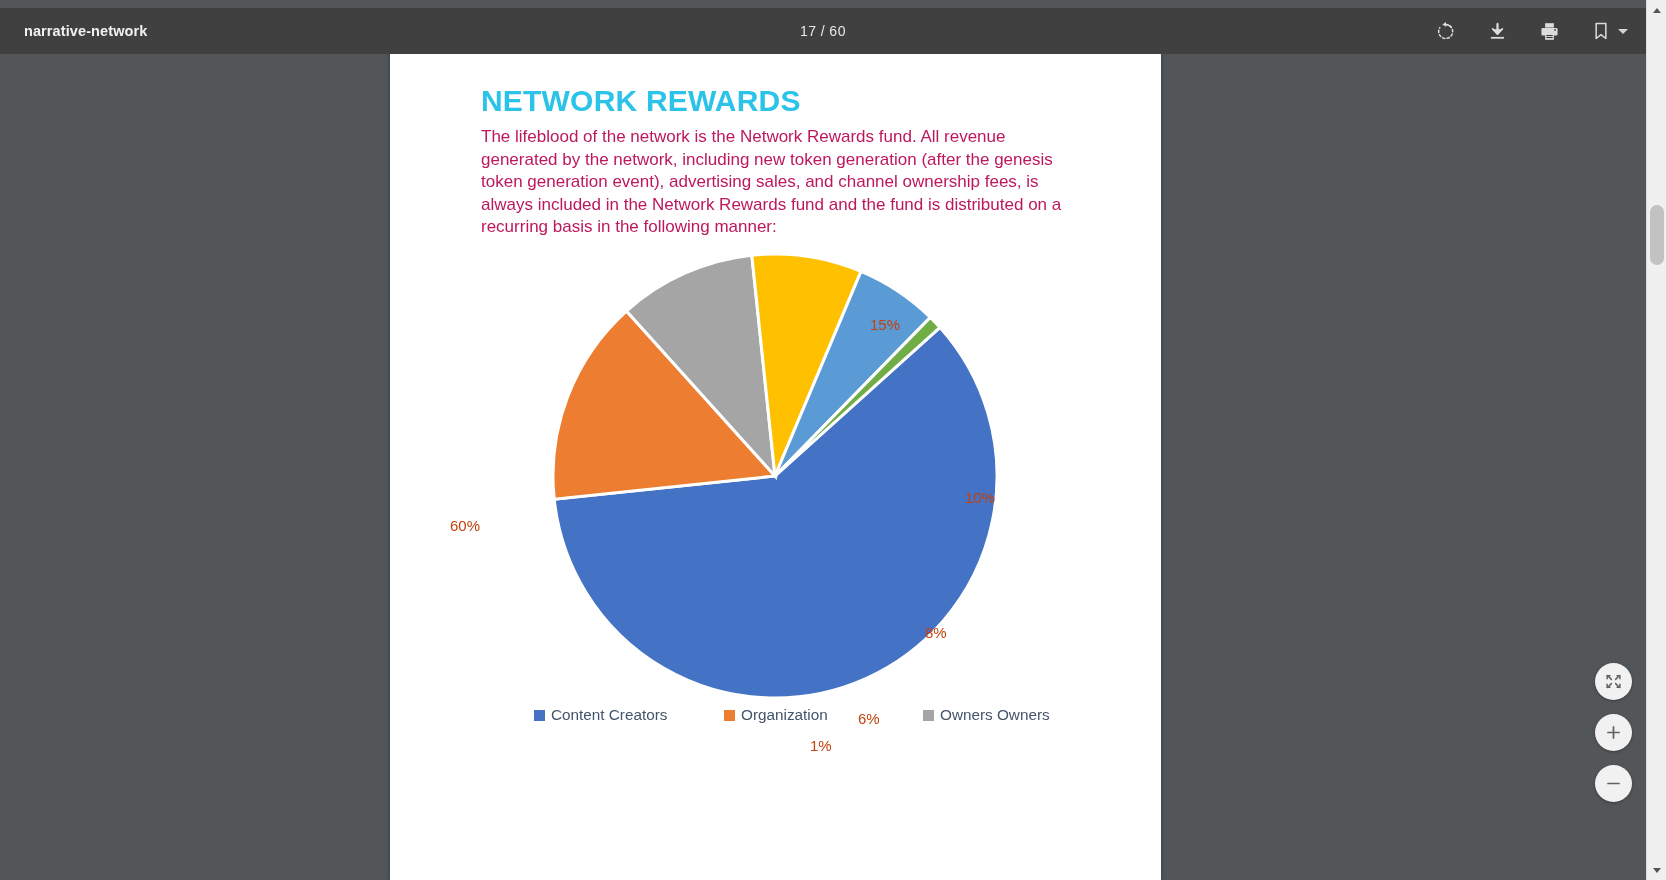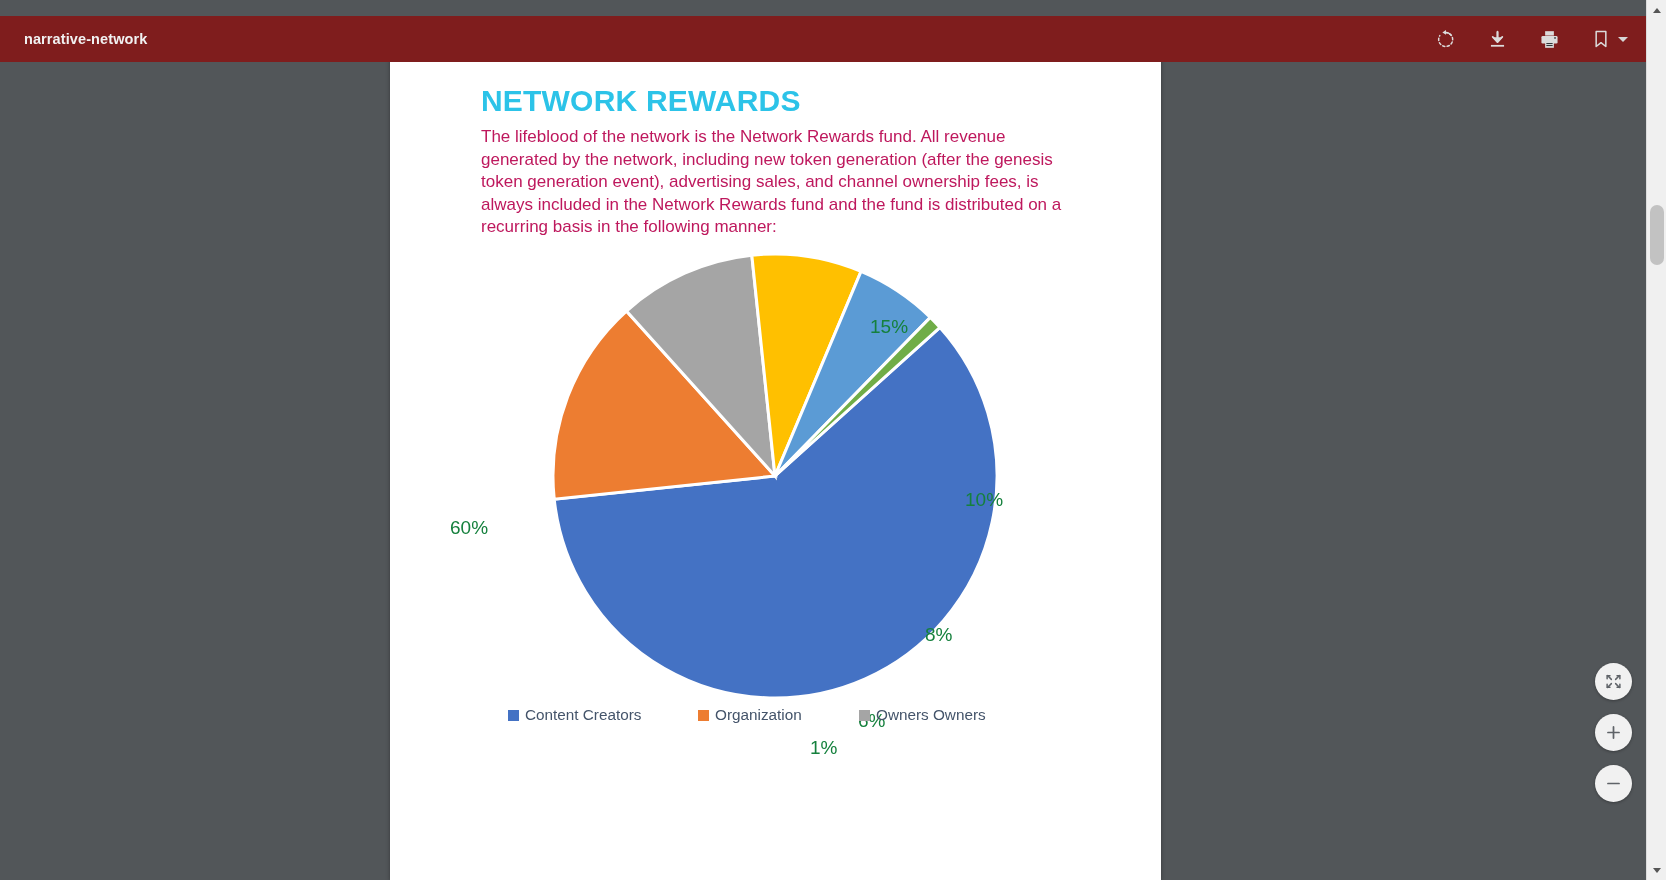--- a/index.html
+++ b/index.html
@@ -14,24 +14,24 @@
   #viewer {
     position: relative;
     width: 1666px;
     height: 880px;
     background: #525659;
   }
 
   
   #toolbar {
     position: absolute;
-    left: 0; top: 16px;
+    left: 0; top: 8px;
     width: 1646px;
     height: 46px;
-    background: #7f1d1d;
+    background: #404040;
     display: flex;
     align-items: center;
     z-index: 40;
   }
   #doc-title {
     position: absolute;
     left: 24px;
     font-size: 14.5px;
     font-weight: bold;
     color: #f1f1f1;
@@ -119,45 +119,46 @@
     top: 195px;
     width: 660px;
     height: 600px;
   }
   #pie-svg {
     position: absolute;
     left: 0; top: 0;
   }
   .pct-label {
     position: absolute;
-    font-size: 19px;
-    color: #15803d;
+    font-size: 15px;
+    color: #c2410c;
     font-family: "Liberation Sans", sans-serif;
     white-space: nowrap;
   }
 
   #legend {
     position: absolute;
     left: 58px;
     top: 465px;
     width: 560px;
   }
   .legend-row {
     display: flex;
     margin-bottom: 11px;
+    margin-left: 26px;
   }
   .legend-item {
     display: flex;
     align-items: center;
     font-size: 15.3px;
     color: #44546a;
     white-space: nowrap;
   }
   .legend-item:nth-child(1) { width: 190px; }
-  .legend-item:nth-child(2) { width: 161px; }
+  .legend-item:nth-child(2) { width: 199px; }
   .legend-swatch {
     width: 11px;
     height: 11px;
     margin-right: 6px;
     flex: 0 0 auto;
   }
 
   
   #zoom-controls {
     position: absolute;
@@ -226,20 +227,23 @@
 </style>
 </head>
 <body>
 
 <div id="viewer">
 
   <div id="toolbar">
 
     <div id="doc-title">narrative-network</div>
 
+    <div id="page-indicator">
+      <span>17</span><span class="sep">/</span><span>60</span>
+    </div>
 
     <div id="toolbar-actions">
 
       <div class="tool-btn">
         <svg width="21" height="21" viewBox="0 0 24 24" fill="none" stroke="#dcdcdc" stroke-width="1.7" stroke-linecap="round">
           <path d="M12 4 A8 8 0 1 1 5.5 7.6" stroke-dasharray="2.6 2.6"></path>
           <path d="M12 4 A8 8 0 0 1 18.3 7.0" stroke-dasharray="0"></path>
           <path d="M12.6 1.2 L12.6 6.6 L8.4 4.0 Z" fill="#dcdcdc" stroke="none"></path>
         </svg>
       </div>

